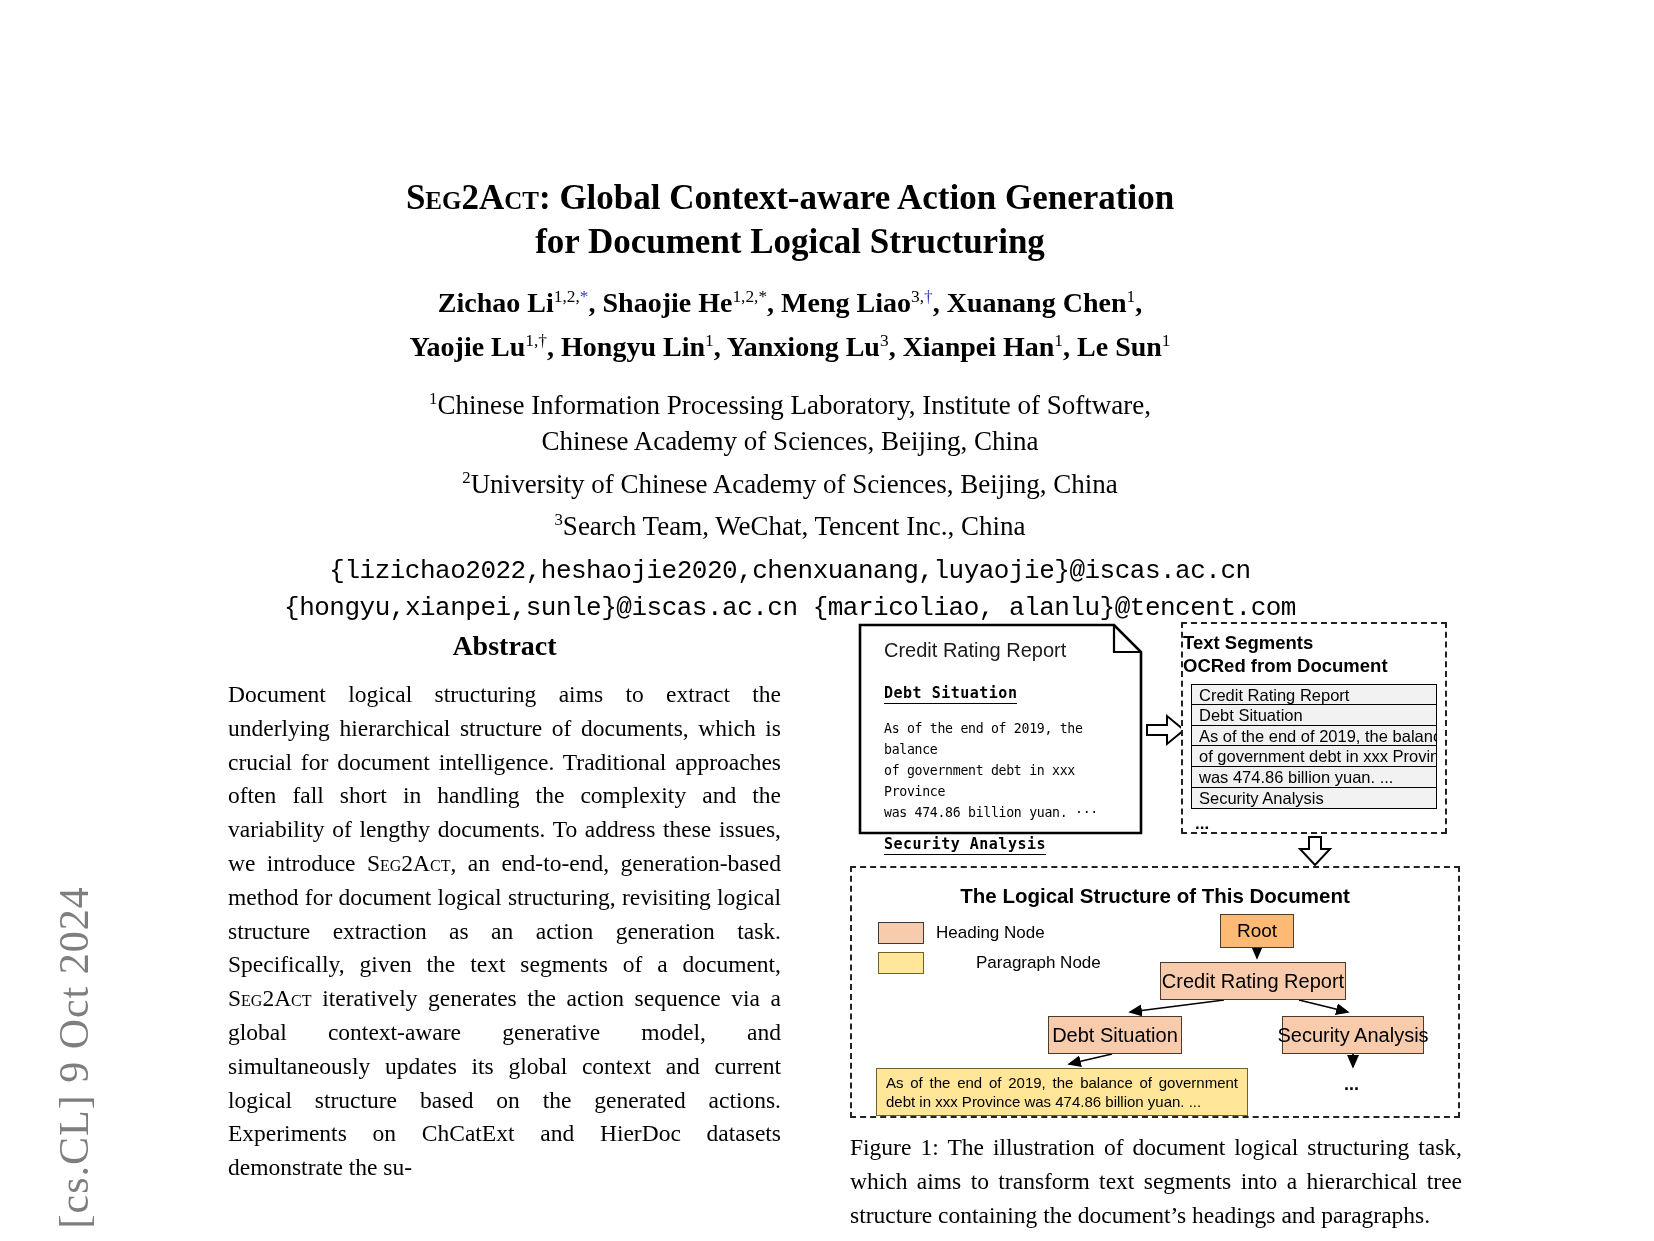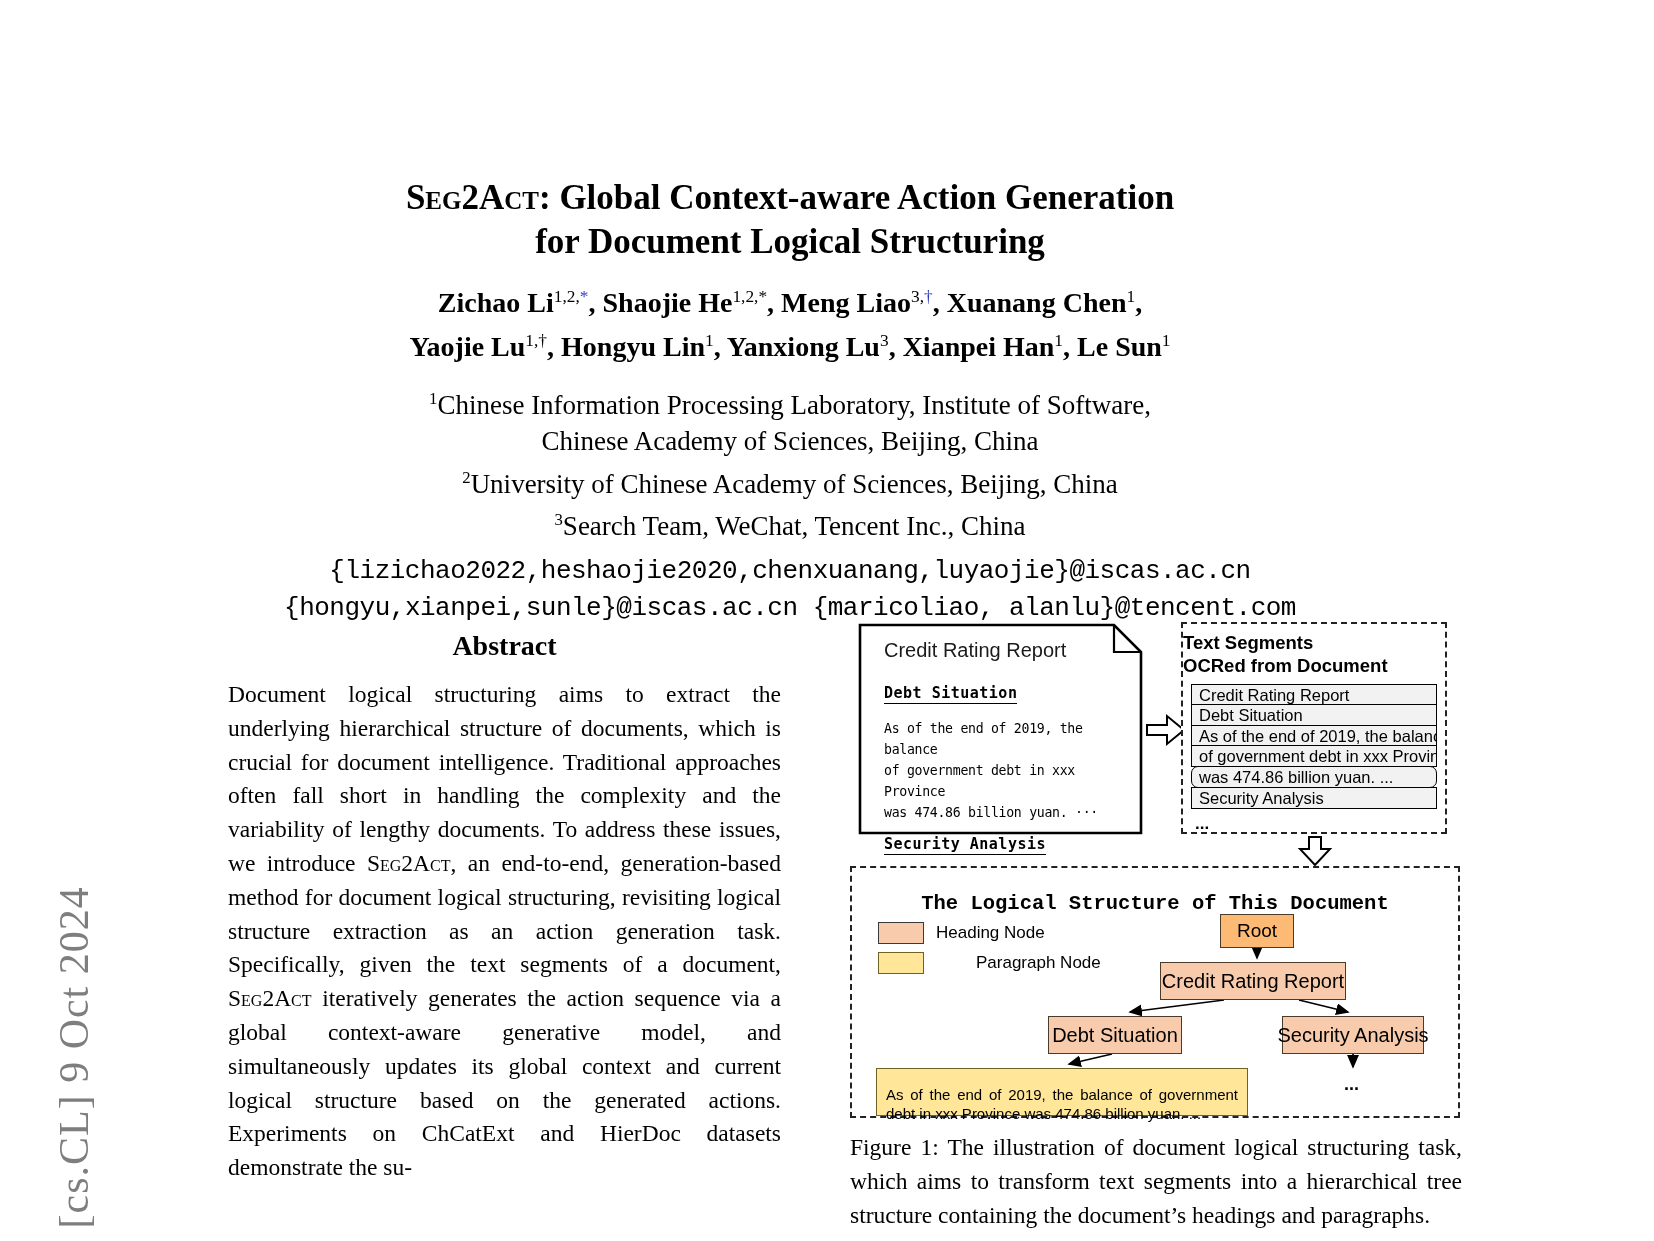--- a/index.html
+++ b/index.html
@@ -79,32 +79,32 @@
     font-size: 16.5px; line-height: 20px; padding: 0 7px;
     white-space: nowrap; overflow: hidden;
   }
   .seg-ellipsis { position: absolute; left: 12px; top: 190px; font-size: 17px; font-weight: bold; }
 
   .structbox {
     position: absolute; left: 850px; top: 866px; width: 610px; height: 252px;
     border: 2px dashed #222; background: #fff;
     font-family: "Liberation Sans", sans-serif;
   }
-  .struct-title { text-align: center; font-size: 20.5px; font-weight: bold; margin-top: 24px; font-family: Liberation Mono, monospace; }
+  .struct-title { text-align: center; font-size: 20.5px; font-weight: bold; margin-top: 16px; }
   .legend-swatch { position: absolute; width: 46px; height: 22px; border: 1.5px solid #3a3a3a; }
   .legend-label { position: absolute; font-size: 17px; line-height: 22px; text-align: center; }
   .node {
     position: absolute; border: 1.5px solid #4a3b2a;
     display: flex; align-items: center; justify-content: center;
     font-size: 19px; white-space: nowrap;
   }
   .node.big { font-size: 20px; }
   .para-node {
     position: absolute; border: 1.5px solid #6e6324;
-    font-size: 15px; line-height: 19px; padding: 16px 9px;
+    font-size: 15px; line-height: 19px; padding: 4px 9px;
     text-align: justify;
   }
   .tree-ellipsis { position: absolute; font-size: 18px; font-weight: bold; }
   .tree-arrows { position: absolute; left: 0; top: 0; pointer-events: none; }
 
   .caption {
     position: absolute; left: 850px; top: 1130px; width: 612px;
     font-size: 23.5px; line-height: 34px; text-align: justify; text-justify: inter-word;
   }
 </style>
@@ -174,21 +174,21 @@
   <div class="segbox">
     <div class="seg-title">
       <span>Text Segments</span><br>
       <span>OCRed from Document</span>
     </div>
     <div class="seg-table">
       <div class="seg-row" style="background-color: rgb(242, 242, 242);">Credit Rating Report</div>
       <div class="seg-row" style="background-color: rgb(242, 242, 242);">Debt Situation</div>
       <div class="seg-row" style="background-color: rgb(242, 242, 242);">As of the end of 2019, the balance</div>
       <div class="seg-row" style="background-color: rgb(242, 242, 242);">of government debt in xxx Province</div>
-      <div class="seg-row" style="background-color: rgb(242, 242, 242); border-radius: 7px;">was 474.86 billion yuan. ...</div>
+      <div class="seg-row" style="background-color: rgb(242, 242, 242);">was 474.86 billion yuan. ...</div>
       <div class="seg-row" style="background-color: rgb(242, 242, 242);">Security Analysis</div>
     </div>
     <div class="seg-ellipsis">...</div>
   </div>
 
   <div class="arrow-down">
     <svg width="36" height="30" viewBox="0 0 36 30">
       <path d="M12,1 H24 V13 H33 L18,29 L3,13 H12 Z" fill="#ffffff" stroke="#000" stroke-width="2"></path>
     </svg>
   </div>

